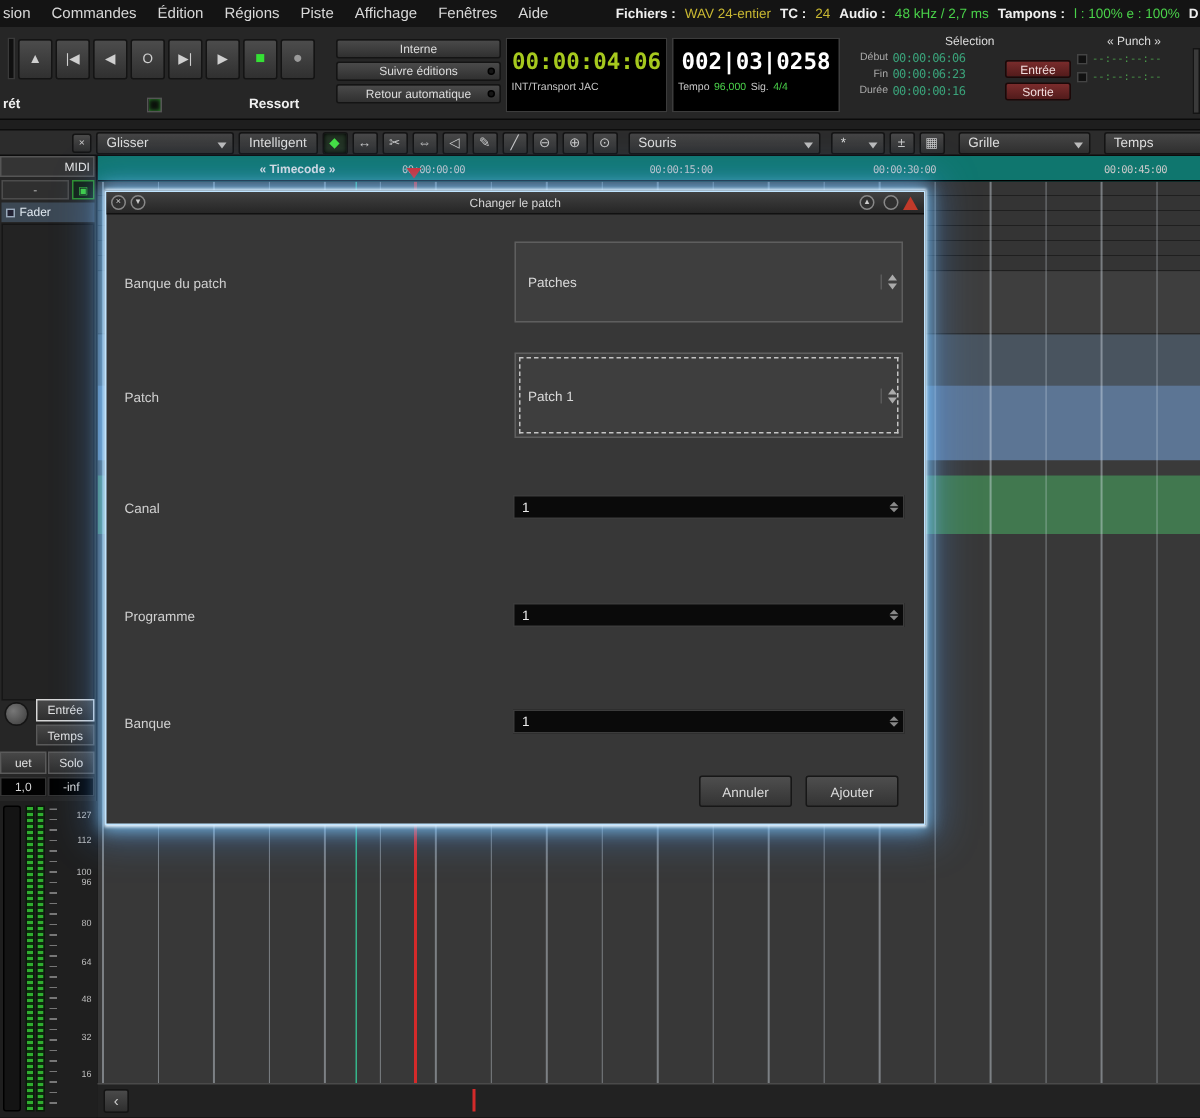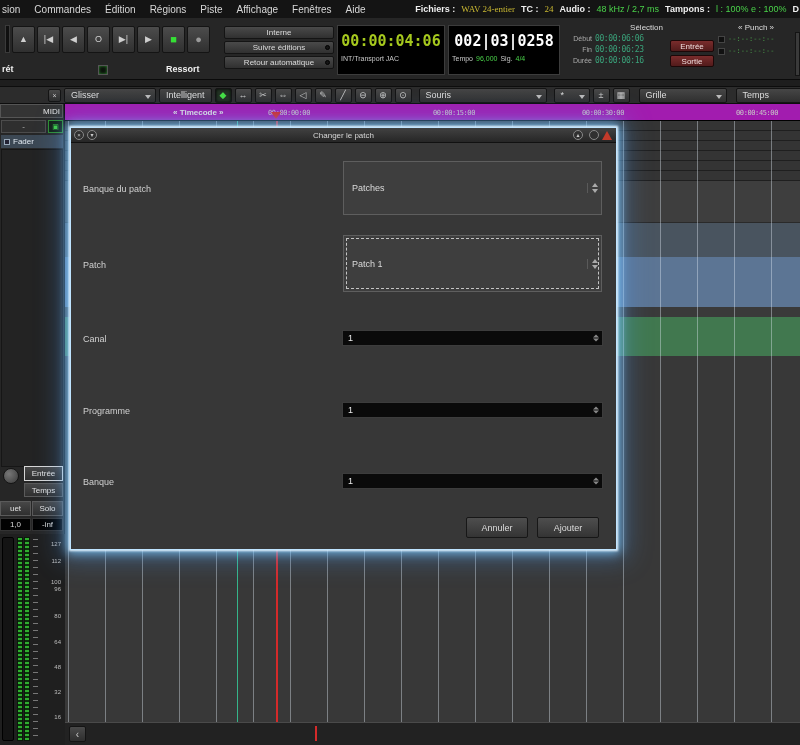--- a/index.html
+++ b/index.html
@@ -8,21 +8,21 @@
          font-family:"Liberation Sans", sans-serif; color:#ddd; overflow:hidden; }
 
   
   .menubar { position:absolute; left:0; top:0; width:800px; height:18px; background:#141414;
              display:flex; align-items:center; font-size:10px; color:#d8d8d8; z-index:6; }
   .menu-item { padding:2px 7px; white-space:nowrap; }
   .menu-item:first-child { padding-left:2px; }
   .statusbar { margin-left:auto; display:flex; align-items:center; gap:6px; font-size:9px;
                padding-right:1px; white-space:nowrap; }
   .st-label { color:#efefef; font-weight:bold; }
-  .val-y { color:#c9b832;font-family:Liberation Serif, serif; } .val-g { color:#4ad24a; }
+  .val-y { color:#c9b832; } .val-g { color:#4ad24a; }
 
   
   .transport { position:absolute; left:0; top:18px; width:800px; height:62px; background:#262626;
                border-bottom:1px solid #0a0a0a; z-index:6; }
   .tr-buttons { position:absolute; left:5px; top:7px; display:flex; gap:2px; align-items:center; }
   .shuttle { width:5px; height:28px; background:#101010; border:1px solid #3a3a3a; }
   .tbtn { width:23px; height:27px; background:linear-gradient(#4c4c4c,#303030); border:1px solid #141414;
           border-radius:2px; color:#cfcfcf; font-size:9px; display:flex; align-items:center; justify-content:center; }
   .tbtn.stop-lit { color:#35e035; font-size:11px; }
   .tbtn.rec { color:#9a9a9a; font-size:11px; }
@@ -73,21 +73,21 @@
   .tglbtn { height:15px; background:linear-gradient(#464646,#2f2f2f); border:1px solid #141414; border-radius:2px;
             display:flex; align-items:center; justify-content:center; padding:0 6px; color:#ddd; flex:0 0 auto; }
   .toolbtn { width:17px; height:15px; background:linear-gradient(#4a4a4a,#2e2e2e); border:1px solid #141414;
              border-radius:2px; font-size:9px; display:flex; align-items:center; justify-content:center;
              color:#c8c8c8; flex:0 0 auto; }
   .toolbtn.active { color:#45e045; background:#233223; box-shadow:inset 0 0 3px #000; }
   .w-glisser { width:92px; } .w-souris { width:128px; margin-left:4px; } .w-star { width:36px; margin-left:4px; }
   .w-grille { width:88px; margin-left:6px; } .w-temps { width:88px; margin-left:6px; }
 
   
-  .ruler { position:absolute; left:65px; top:104px; width:735px; height:17px; background:#a21caf;
+  .ruler { position:absolute; left:65px; top:104px; width:735px; height:17px; background:#0f766e;
            border-bottom:1px solid #000; z-index:4; }
   .ruler-label { position:absolute; left:108px; top:4px; font-size:8px; font-weight:bold; color:#e0e0e0; }
   .ruler-mark { position:absolute; top:5px; font-family:"DejaVu Sans Mono", monospace; font-size:7px;
                 color:#c8c8c8; letter-spacing:-0.4px;padding-left:36px; }
   .ruler-playmark { position:absolute; left:206px; top:8px; width:0; height:0; border-left:5px solid transparent;
                     border-right:5px solid transparent; border-top:7px solid #d42a2a; }
 
   
   .sidebar { position:absolute; left:0; top:104px; width:65px; height:641px; background:#262626;
              border-right:1px solid #0a0a0a; z-index:5; }

